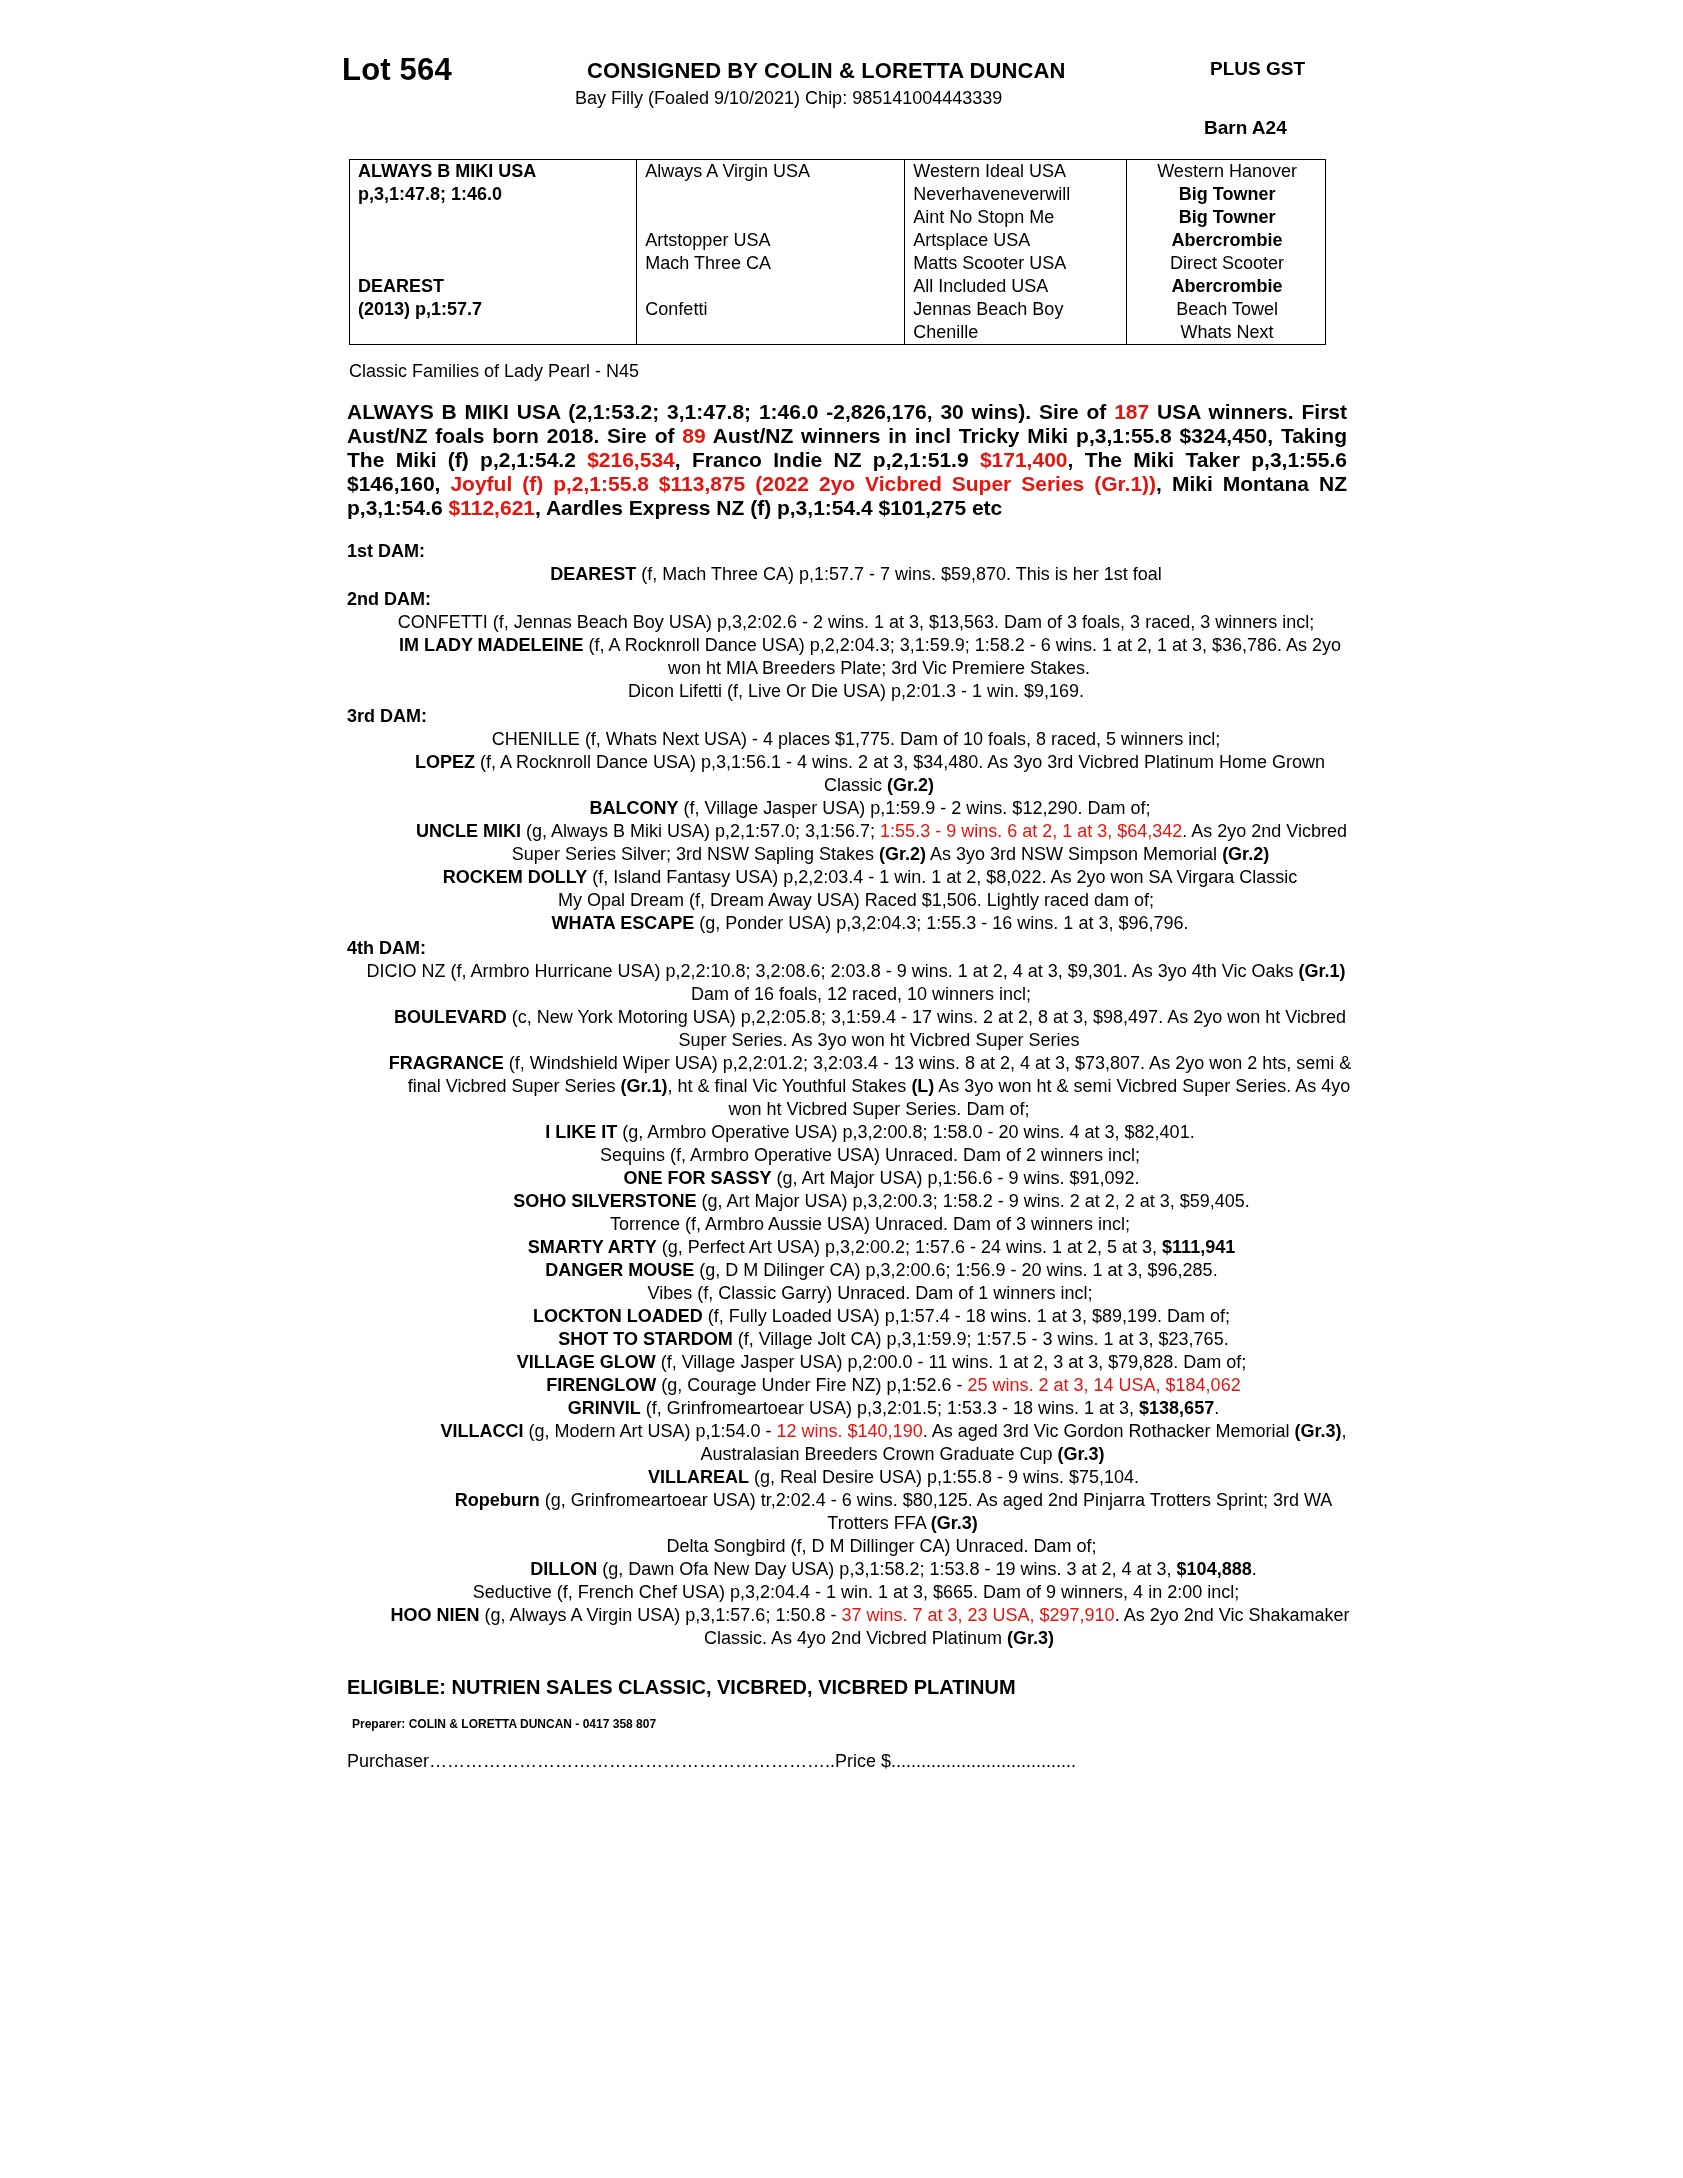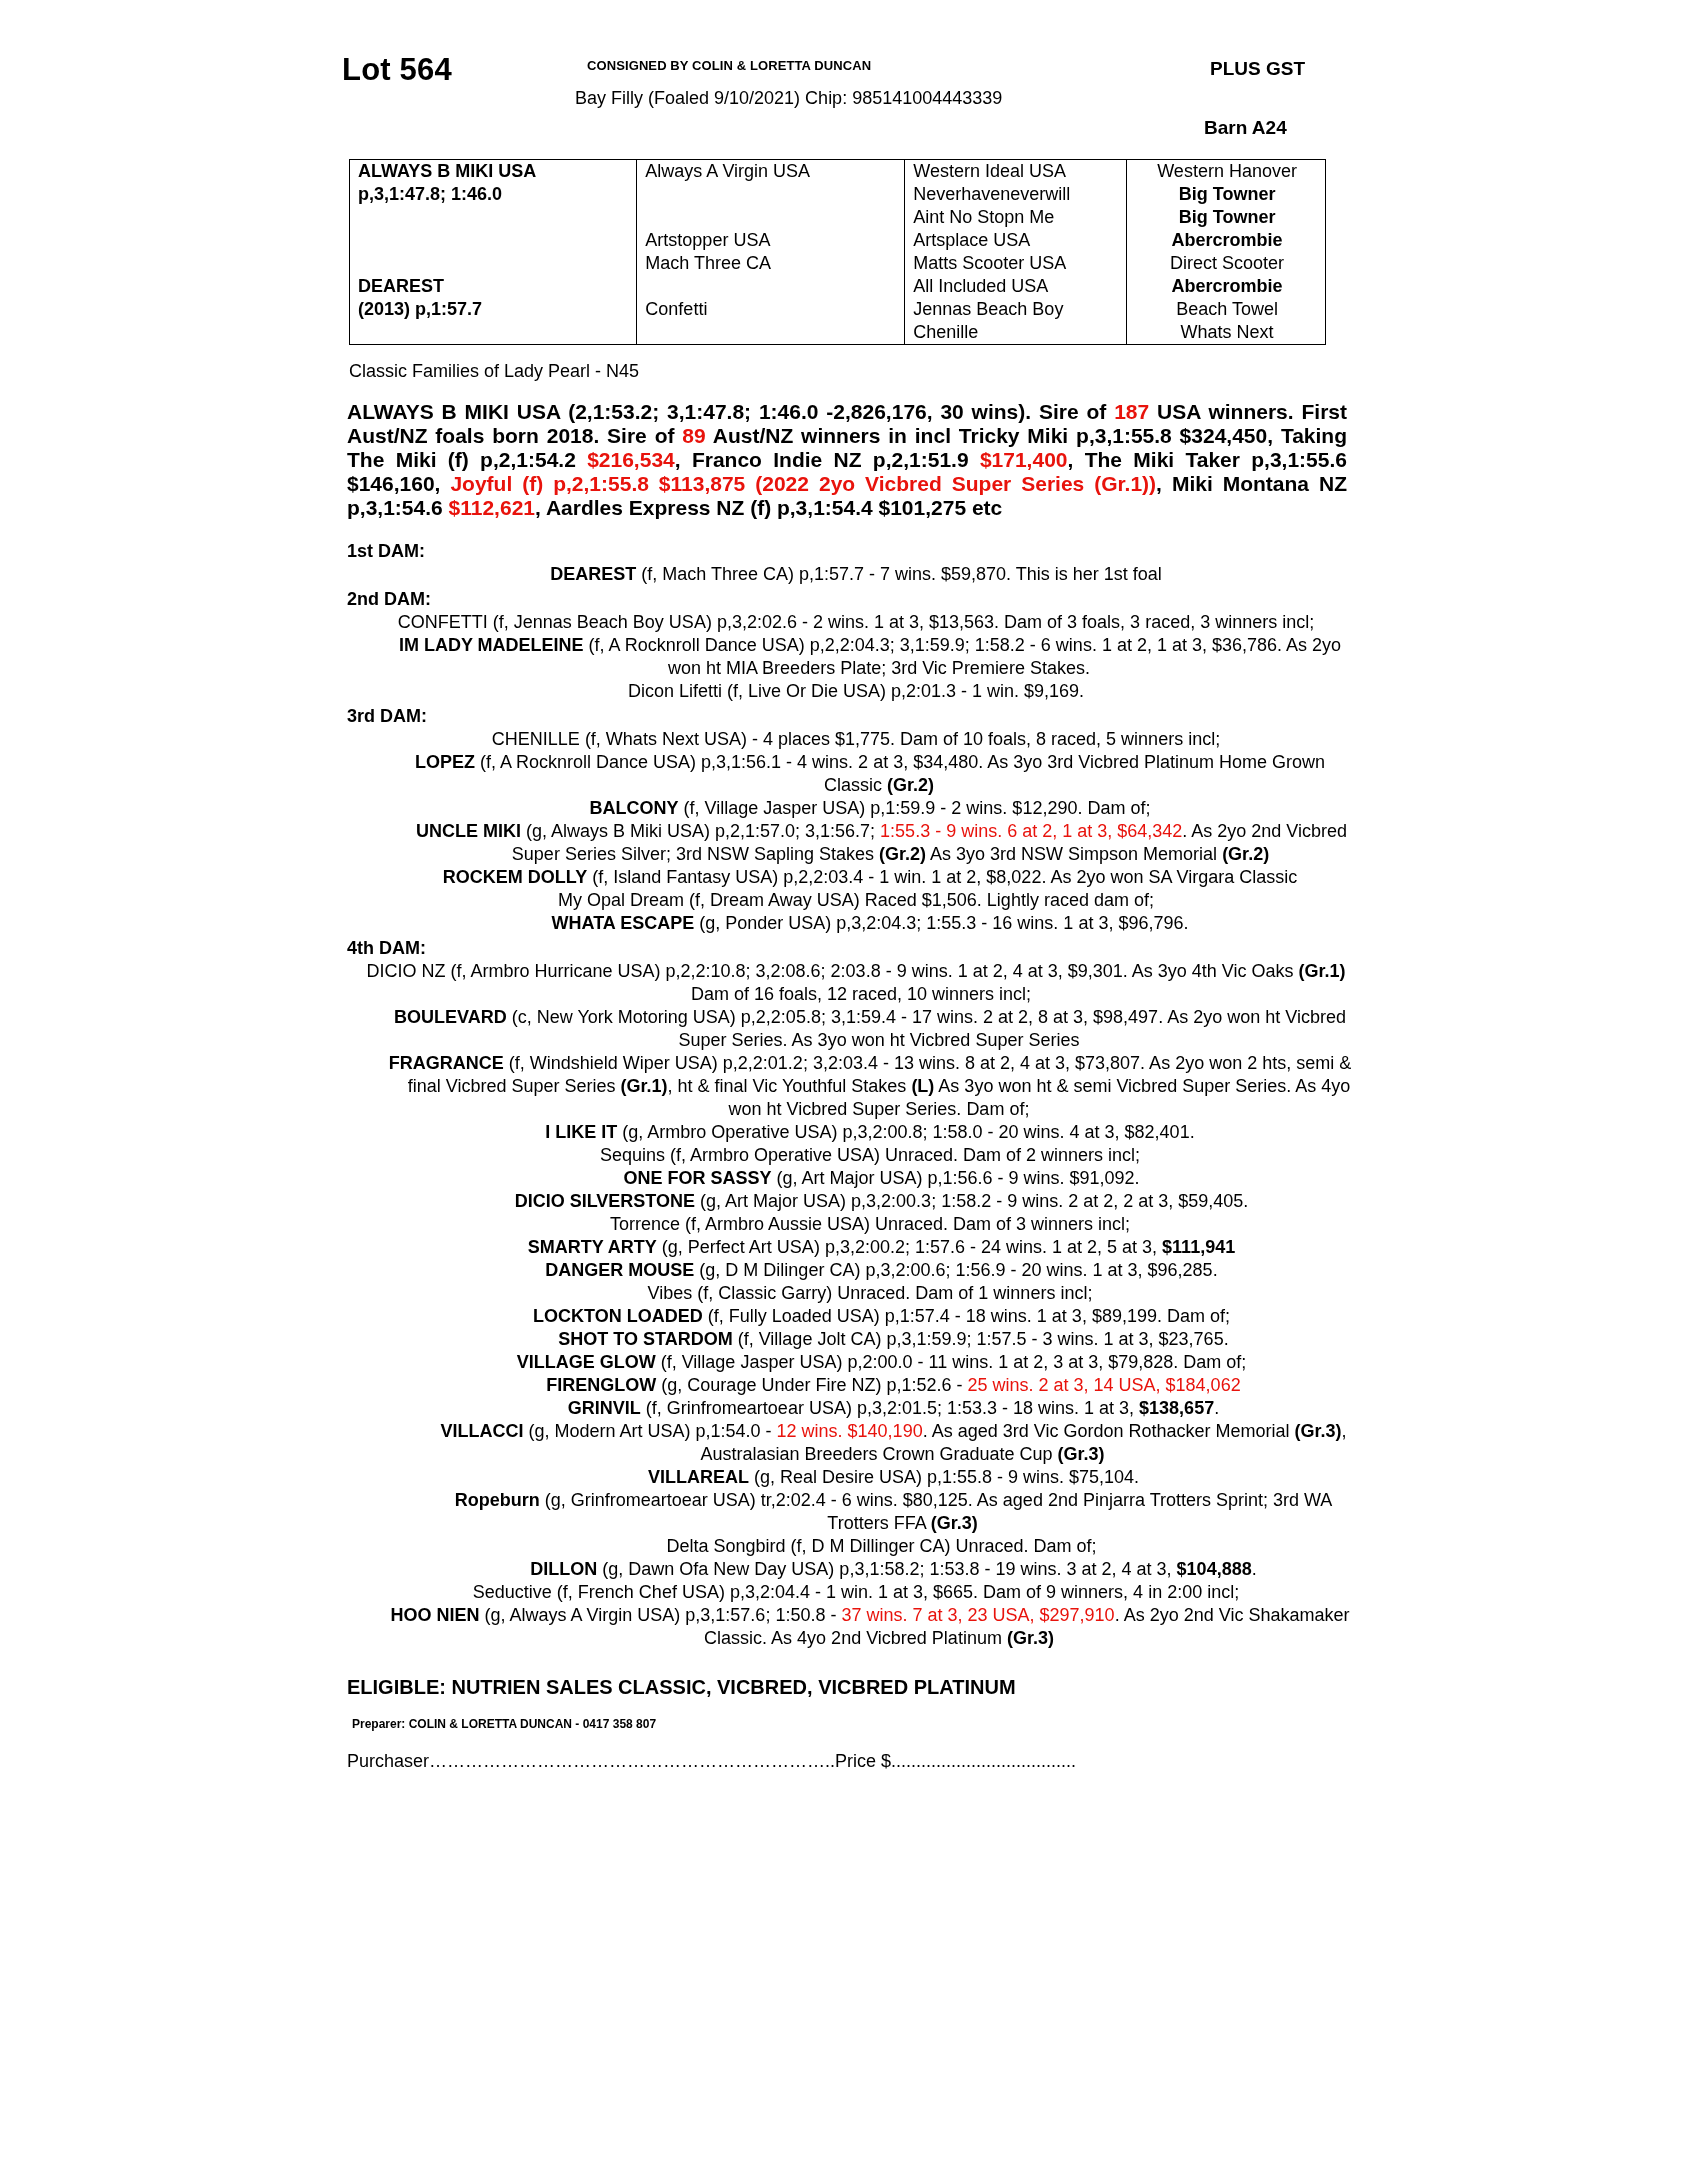--- a/index.html
+++ b/index.html
@@ -29,21 +29,21 @@
     left: 0;
     top: 6px;
     font-size: 31px;
     font-weight: bold;
     letter-spacing: 0.2px;
   }
   .consignor {
     position: absolute;
     left: 245px;
     top: 12px;
-    font-size: 13px;
+    font-size: 22px;
     font-weight: bold;
     letter-spacing: 0.1px;
   }
   .subline {
     position: absolute;
     left: 233px;
     top: 42px;
     font-size: 18px;
   }
   .plusgst {
@@ -225,21 +225,21 @@
       <div class="ln i2"><span class="b">ROCKEM DOLLY</span><span> (f, Island Fantasy USA) p,2,2:03.4 - 1 win. 1 at 2, $8,022. As 2yo won SA Virgara Classic</span></div>
       <div class="ln i1"><span>My Opal Dream (f, Dream Away USA) Raced $1,506. Lightly raced dam of;</span></div>
       <div class="ln i2"><span class="b">WHATA ESCAPE</span><span> (g, Ponder USA) p,3,2:04.3; 1:55.3 - 16 wins. 1 at 3, $96,796.</span></div>
       <div class="dam-head">4th DAM:</div>
       <div class="ln i1"><span>DICIO NZ (f, Armbro Hurricane USA) p,2,2:10.8; 3,2:08.6; 2:03.8 - 9 wins. 1 at 2, 4 at 3, $9,301. As 3yo 4th Vic Oaks </span><span class="b">(Gr.1)</span><span> Dam of 16 foals, 12 raced, 10 winners incl;</span></div>
       <div class="ln i2"><span class="b">BOULEVARD</span><span> (c, New York Motoring USA) p,2,2:05.8; 3,1:59.4 - 17 wins. 2 at 2, 8 at 3, $98,497. As 2yo won ht Vicbred Super Series. As 3yo won ht Vicbred Super Series</span></div>
       <div class="ln i2"><span class="b">FRAGRANCE</span><span> (f, Windshield Wiper USA) p,2,2:01.2; 3,2:03.4 - 13 wins. 8 at 2, 4 at 3, $73,807. As 2yo won 2 hts, semi &amp; final Vicbred Super Series </span><span class="b">(Gr.1)</span><span>, ht &amp; final Vic Youthful Stakes </span><span class="b">(L)</span><span> As 3yo won ht &amp; semi Vicbred Super Series. As 4yo won ht Vicbred Super Series. Dam of;</span></div>
       <div class="ln i2"><span class="b">I LIKE IT</span><span> (g, Armbro Operative USA) p,3,2:00.8; 1:58.0 - 20 wins. 4 at 3, $82,401.</span></div>
       <div class="ln i2"><span>Sequins (f, Armbro Operative USA) Unraced. Dam of 2 winners incl;</span></div>
       <div class="ln i3"><span class="b">ONE FOR SASSY</span><span> (g, Art Major USA) p,1:56.6 - 9 wins. $91,092.</span></div>
-      <div class="ln i3"><span class="b">DICIO SILVERSTONE</span><span> (g, Art Major USA) p,3,2:00.3; 1:58.2 - 9 wins. 2 at 2, 2 at 3, $59,405.</span></div>
+      <div class="ln i3"><span class="b">SOHO SILVERSTONE</span><span> (g, Art Major USA) p,3,2:00.3; 1:58.2 - 9 wins. 2 at 2, 2 at 3, $59,405.</span></div>
       <div class="ln i2"><span>Torrence (f, Armbro Aussie USA) Unraced. Dam of 3 winners incl;</span></div>
       <div class="ln i3"><span class="b">SMARTY ARTY</span><span> (g, Perfect Art USA) p,3,2:00.2; 1:57.6 - 24 wins. 1 at 2, 5 at 3, </span><span class="b">$111,941</span></div>
       <div class="ln i3"><span class="b">DANGER MOUSE</span><span> (g, D M Dilinger CA) p,3,2:00.6; 1:56.9 - 20 wins. 1 at 3, $96,285.</span></div>
       <div class="ln i2"><span>Vibes (f, Classic Garry) Unraced. Dam of 1 winners incl;</span></div>
       <div class="ln i3"><span class="b">LOCKTON LOADED</span><span> (f, Fully Loaded USA) p,1:57.4 - 18 wins. 1 at 3, $89,199. Dam of;</span></div>
       <div class="ln i4"><span class="b">SHOT TO STARDOM</span><span> (f, Village Jolt CA) p,3,1:59.9; 1:57.5 - 3 wins. 1 at 3, $23,765.</span></div>
       <div class="ln i3"><span class="b">VILLAGE GLOW</span><span> (f, Village Jasper USA) p,2:00.0 - 11 wins. 1 at 2, 3 at 3, $79,828. Dam of;</span></div>
       <div class="ln i4"><span class="b">FIRENGLOW</span><span> (g, Courage Under Fire NZ) p,1:52.6 - </span><span class="red">25 wins. 2 at 3, 14 USA, $184,062</span></div>
       <div class="ln i4"><span class="b">GRINVIL</span><span> (f, Grinfromeartoear USA) p,3,2:01.5; 1:53.3 - 18 wins. 1 at 3, </span><span class="b">$138,657</span><span>.</span></div>
       <div class="ln i4"><span class="b">VILLACCI</span><span> (g, Modern Art USA) p,1:54.0 - </span><span class="red">12 wins. $140,190</span><span>. As aged 3rd Vic Gordon Rothacker Memorial </span><span class="b">(Gr.3)</span><span>, Australasian Breeders Crown Graduate Cup </span><span class="b">(Gr.3)</span></div>

